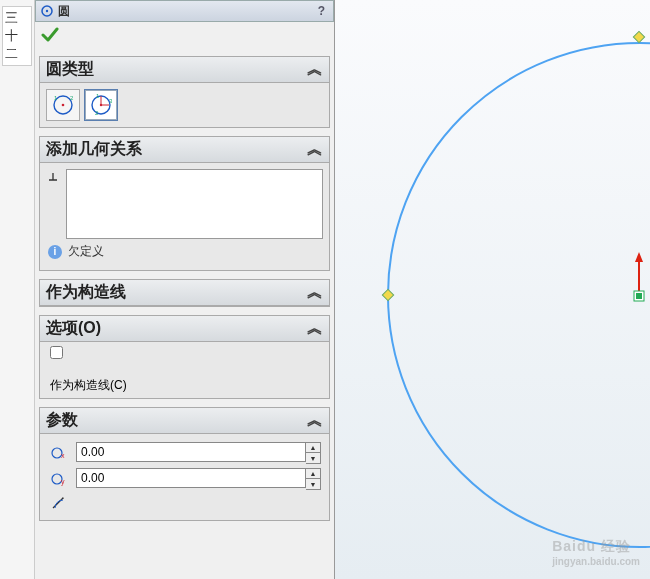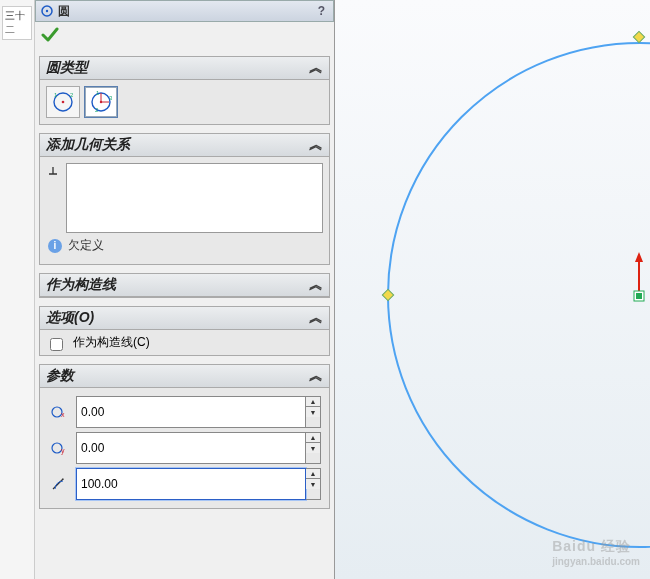--- a/index.html
+++ b/index.html
@@ -1,43 +1,43 @@
 <!DOCTYPE html>
 <html><head>
   <meta charset="utf-8">
   <style>
     * { box-sizing: border-box; margin: 0; padding: 0; font-family: "Microsoft YaHei", Arial, sans-serif; }
     body { width: 650px; height: 579px; overflow: hidden; background: #fff; display: flex; }
     .left-sliver { width: 35px; background: #f5f5f5; border-right: 1px solid #ccc; padding-top: 4px;}
-    .left-sliver .tab { font-size: 10px; color: #333; padding: 2px 2px; border: 1px solid #ccc; background:#fff;margin:2px;}
+    .left-sliver .tab { font-size: 13px; color: #333; padding: 2px 2px; border: 1px solid #ccc; background:#fff;margin:2px;}
     .panel { width: 300px; background: #f0f0f0; border-right: 1px solid #999; display: flex; flex-direction: column; }
     .viewport { flex: 1; position: relative; background: linear-gradient(to bottom,#fafbfd,#e6edf2); overflow:hidden;}
     
     .hdr { display:flex; align-items:center; background: linear-gradient(#e3e8f0,#ccd4e0); border:1px solid #9aa; height:22px; padding:0 4px; font-size:12px; font-weight:bold; color:#333;}
     .hdr .icon{width:14px;height:14px;margin-right:4px;display:inline-flex;align-items:center;justify-content:center;}
     .hdr .help{margin-left:auto; color:#556; font-weight:bold; padding:0 4px;}
     .ok-row { padding:4px 6px;}
     .ok-row svg{width:18px;height:18px;}
     
     .section { margin:4px; border:1px solid #aaa; background:#e8e8e8;}
-    .section-hdr { display:flex; align-items:center; background: linear-gradient(#eceef0,#d6dade); padding:2px 6px; font-size:14px; font-weight:bold; color:#222; border-bottom:1px solid #aaa;font-style:italic;}
+    .section-hdr { display:flex; align-items:center; background: linear-gradient(#eceef0,#d6dade); padding:2px 6px; font-size:16px; font-weight:bold; color:#222; border-bottom:1px solid #aaa;}
     .section-hdr .chev{margin-left:auto; color:#444;}
     .section-body { padding:6px; background:#e8e8e8;}
     .circle-types { display:flex; gap:4px;}
     .type-btn { width:34px; height:32px; border:1px solid #aaa; background:#f5f5f5; display:flex; align-items:center; justify-content:center;}
     .type-btn.sel { border:1px solid #5a7fb0; background:#fff; box-shadow:0 0 0 1px #9ab inset;}
     .relbox { display:flex; gap:6px; }
     .relbox .listbox{flex:1; height:70px; background:#fff; border:1px solid #999;}
     .status-row{display:flex;align-items:center;gap:6px;padding:4px 2px;font-size:12px;color:#333;}
     .info-ico{width:14px;height:14px;border-radius:50%;background:#6aa1e6;display:flex;align-items:center;justify-content:center;color:#fff;font-size:10px;font-weight:bold;}
-    .chk-row{display:flex;align-items:flex-end;gap:10px;font-size:12px;padding:2px 10px;}
+    .chk-row{display:flex;align-items:flex-start;gap:18px;font-size:12px;padding:2px 10px;flex-direction:column;}
     .param-row{display:flex;align-items:center;gap:6px;padding:2px;}
     .param-row .pico{width:22px;height:18px;display:flex;align-items:center;justify-content:center;}
     .spin{flex:1;display:flex;}
-    .spin input{flex:1;height:32px;border:1px solid #888;font-size:12px;padding:0 4px;background:#fff;}
+    .spin input{flex:1;height:20px;border:1px solid #888;font-size:12px;padding:0 4px;background:#fff;}
     .spin input.hl{border:1px solid #2b5fc7; box-shadow:0 0 0 1px #a7c5f5;}
     .spin .btns{display:flex;flex-direction:column;border:1px solid #888;border-left:none;}
     .spin .btns div{width:14px;height:10px;background:#eee;display:flex;align-items:center;justify-content:center;font-size:7px;color:#333;}
     .spin .btns div:first-child{border-bottom:1px solid #888;}
     
     .watermark{position:absolute;right:10px;bottom:12px;color:rgba(150,150,150,.45);font-size:14px;font-weight:bold;letter-spacing:1px;}
     .watermark small{display:block;font-size:10px;letter-spacing:0;}
   </style>
 </head>
 <body>
@@ -172,27 +172,20 @@
             </div>
         </div>
       </div>
       <div class="param-row">
         <span class="pico">
             <svg width="18" height="16" viewBox="0 0 18 16">
               <path d="M3 13 L13 3 M12 3 L13 3 L13 4" stroke="#333" stroke-width="1.2" fill="none"></path>
               <path d="M5 13 A8 8 0 0 1 13 5" stroke="#1d5bc6" stroke-width="1" fill="none"></path>
             </svg>
           </span>
-        <div class="spin">
-          <input class="hl" value="100.00" style="">
-          <div class="btns">
-              <div>▲</div>
-              <div>▼</div>
-            </div>
-        </div>
       </div>
     </div>
   </div>
 </div>
 
 <div class="viewport">
   <svg width="100%" height="100%" viewBox="0 0 315 579">
     <circle cx="305" cy="295" r="252" fill="none" stroke="#4ea3f2" stroke-width="2"></circle>
     <rect x="300" y="33" width="8" height="8" fill="#f2d94a" stroke="#6a6" transform="rotate(45 304 37)"></rect>
     <rect x="49" y="291" width="8" height="8" fill="#f2d94a" stroke="#6a6" transform="rotate(45 53 295)"></rect>

